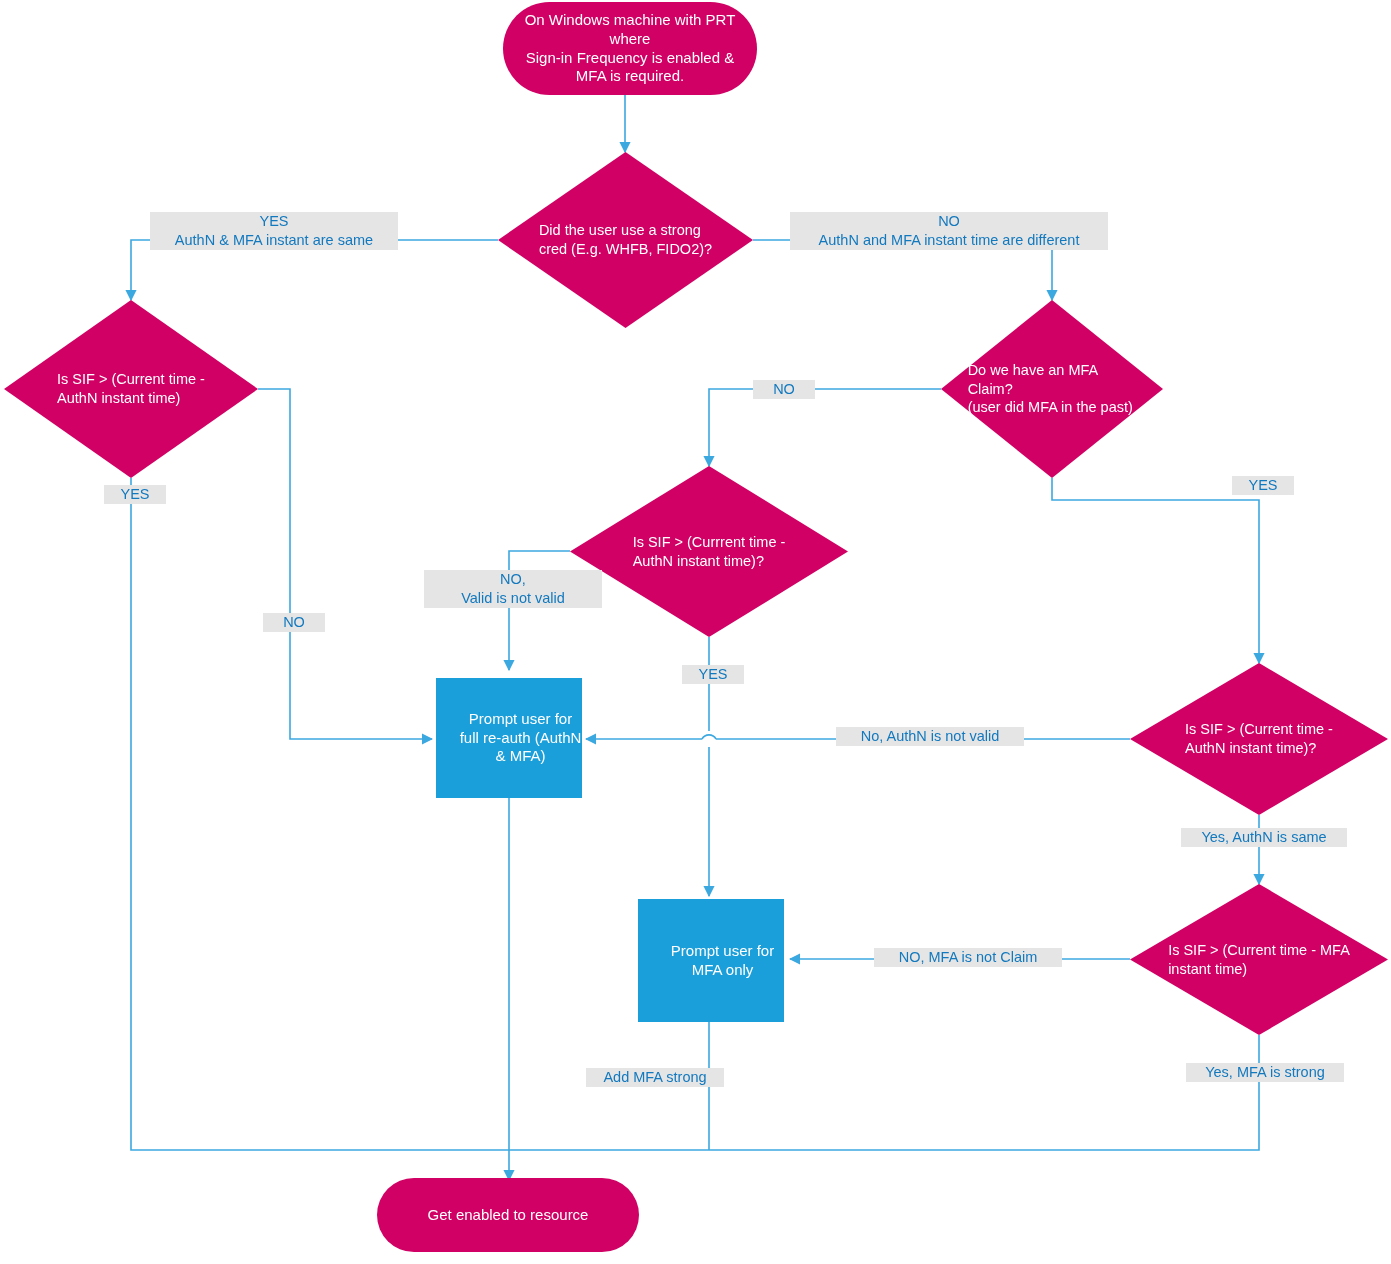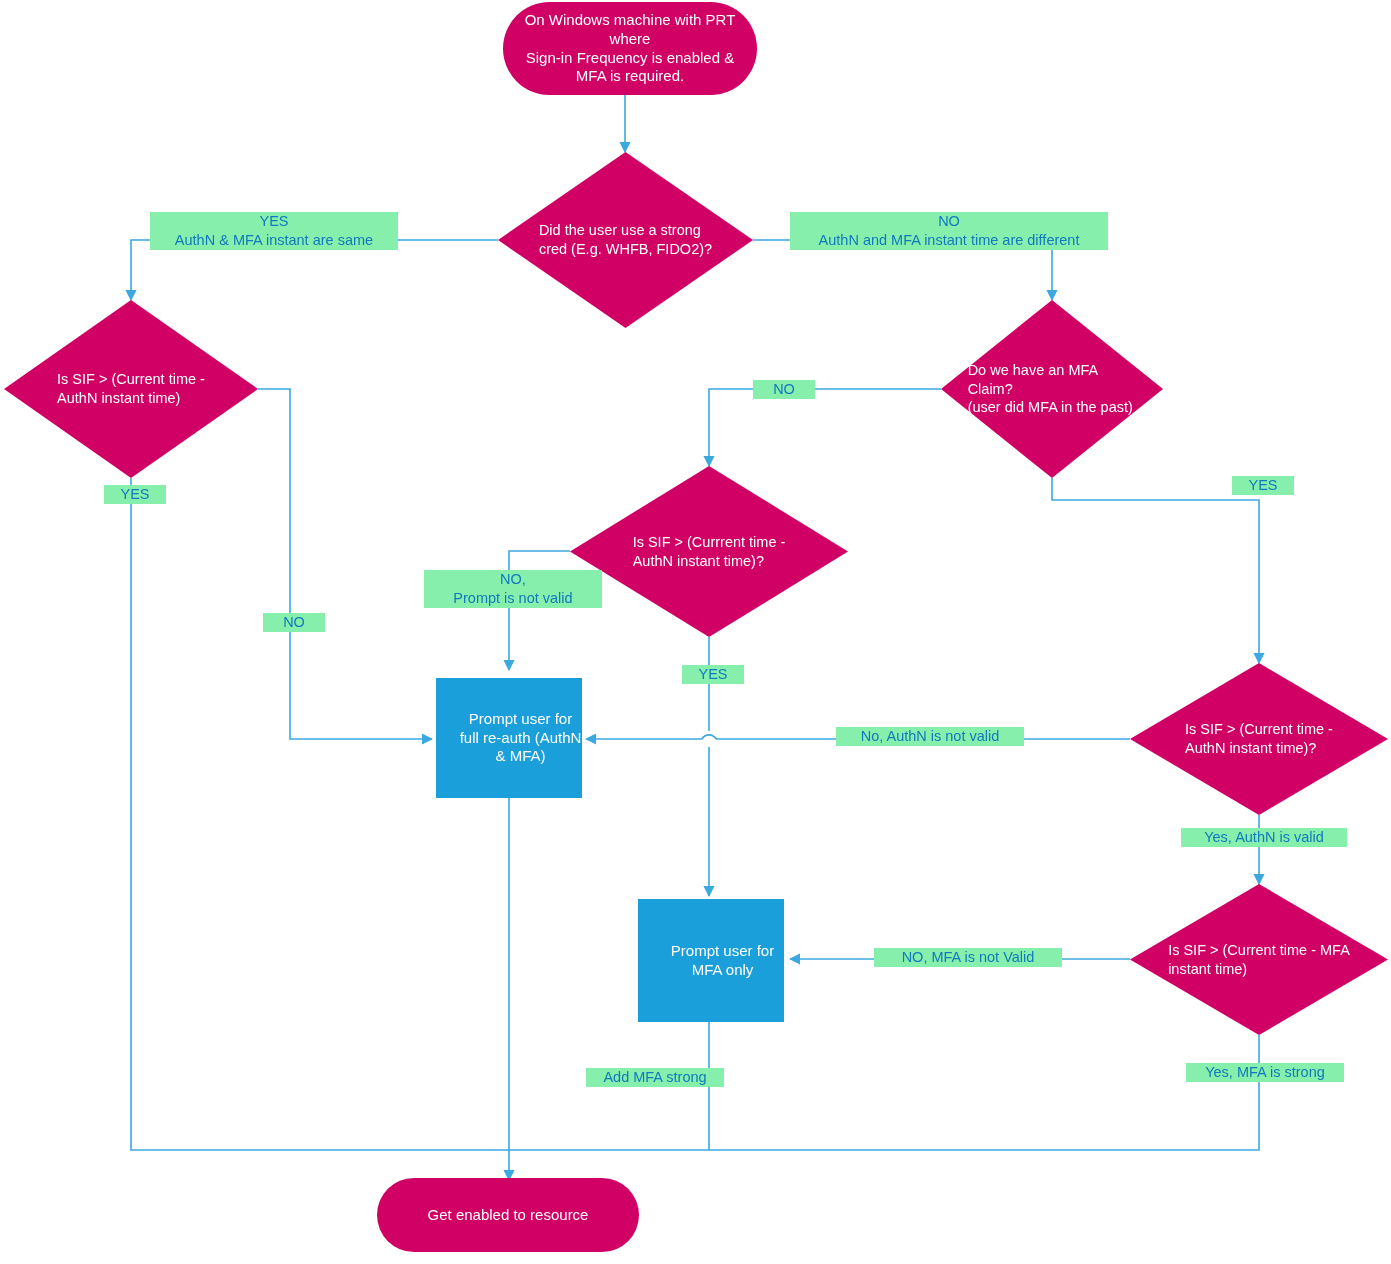--- a/index.html
+++ b/index.html
@@ -72,21 +72,21 @@
     font-size: 15px;
     padding-left: 23px;
   }
   .edge-label {
     position: absolute;
     color: #1279bf;
     font-size: 14.5px;
     line-height: 1.3;
     text-align: center;
     white-space: pre-line;
-    background: #86efac;
+    background: #e5e5e5;
     padding: 0 4px;
   }
 </style>
 </head>
 <body>
 
 <div id="canvas">
 
   <svg id="wires" viewBox="0 0 1391 1264" xmlns="http://www.w3.org/2000/svg">
     <defs>
@@ -210,27 +210,27 @@
 
   <div class="edge-label" style="left:104px; top:485px; width:54px;">YES</div>
 
   <div class="edge-label" style="left:263px; top:613px; width:54px;">NO</div>
 
   <div class="edge-label" style="left:753px; top:380px; width:54px;">NO</div>
 
   <div class="edge-label" style="left:1232px; top:476px; width:54px;">YES</div>
 
   <div class="edge-label" style="left:424px; top:570px; width:170px;">NO,
-Prompt is not valid</div>
+Valid is not valid</div>
 
   <div class="edge-label" style="left:682px; top:665px; width:54px;">YES</div>
 
   <div class="edge-label" style="left:836px; top:727px; width:180px;">No, AuthN is not valid</div>
 
-  <div class="edge-label" style="left:1181px; top:828px; width:158px;">Yes, AuthN is valid</div>
-
-  <div class="edge-label" style="left:874px; top:948px; width:180px;">NO, MFA is not Valid</div>
+  <div class="edge-label" style="left:1181px; top:828px; width:158px;">Yes, AuthN is same</div>
+
+  <div class="edge-label" style="left:874px; top:948px; width:180px;">NO, MFA is not Claim</div>
 
   <div class="edge-label" style="left:1186px; top:1063px; width:150px;">Yes, MFA is strong</div>
 
   <div class="edge-label" style="left:586px; top:1068px; width:130px;">Add MFA strong</div>
 
 </div>
 
 </body></html>

